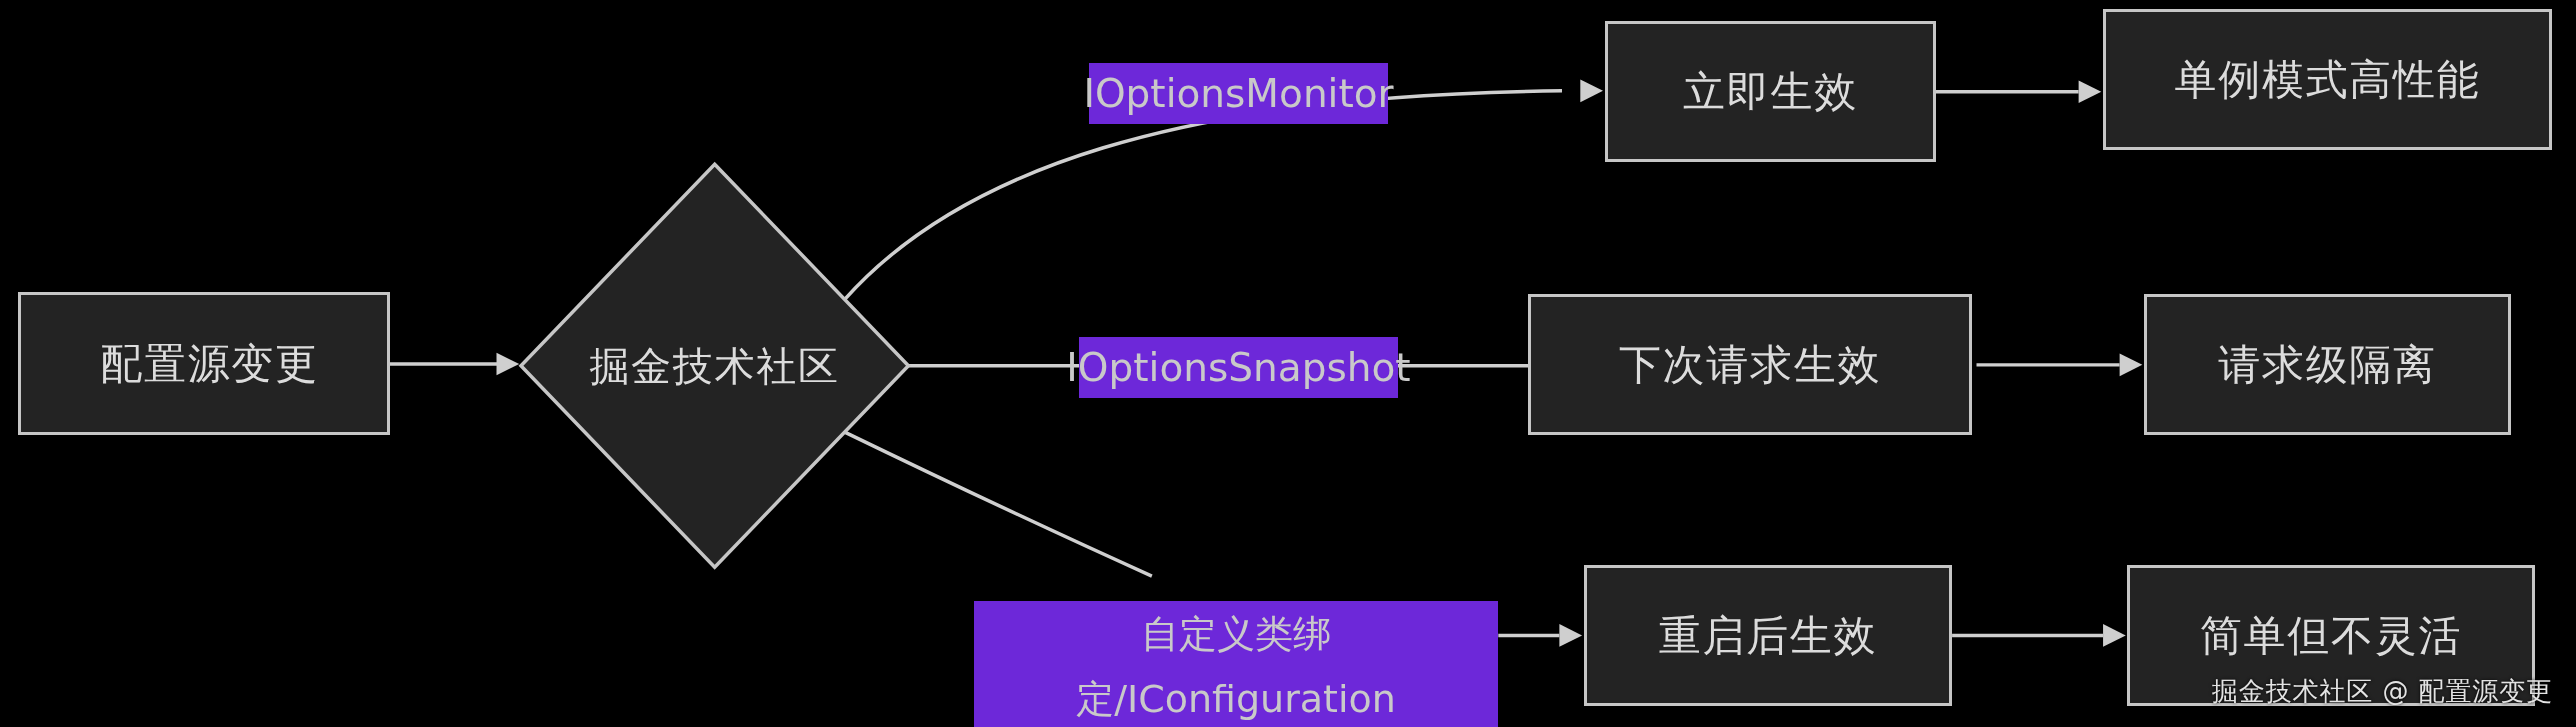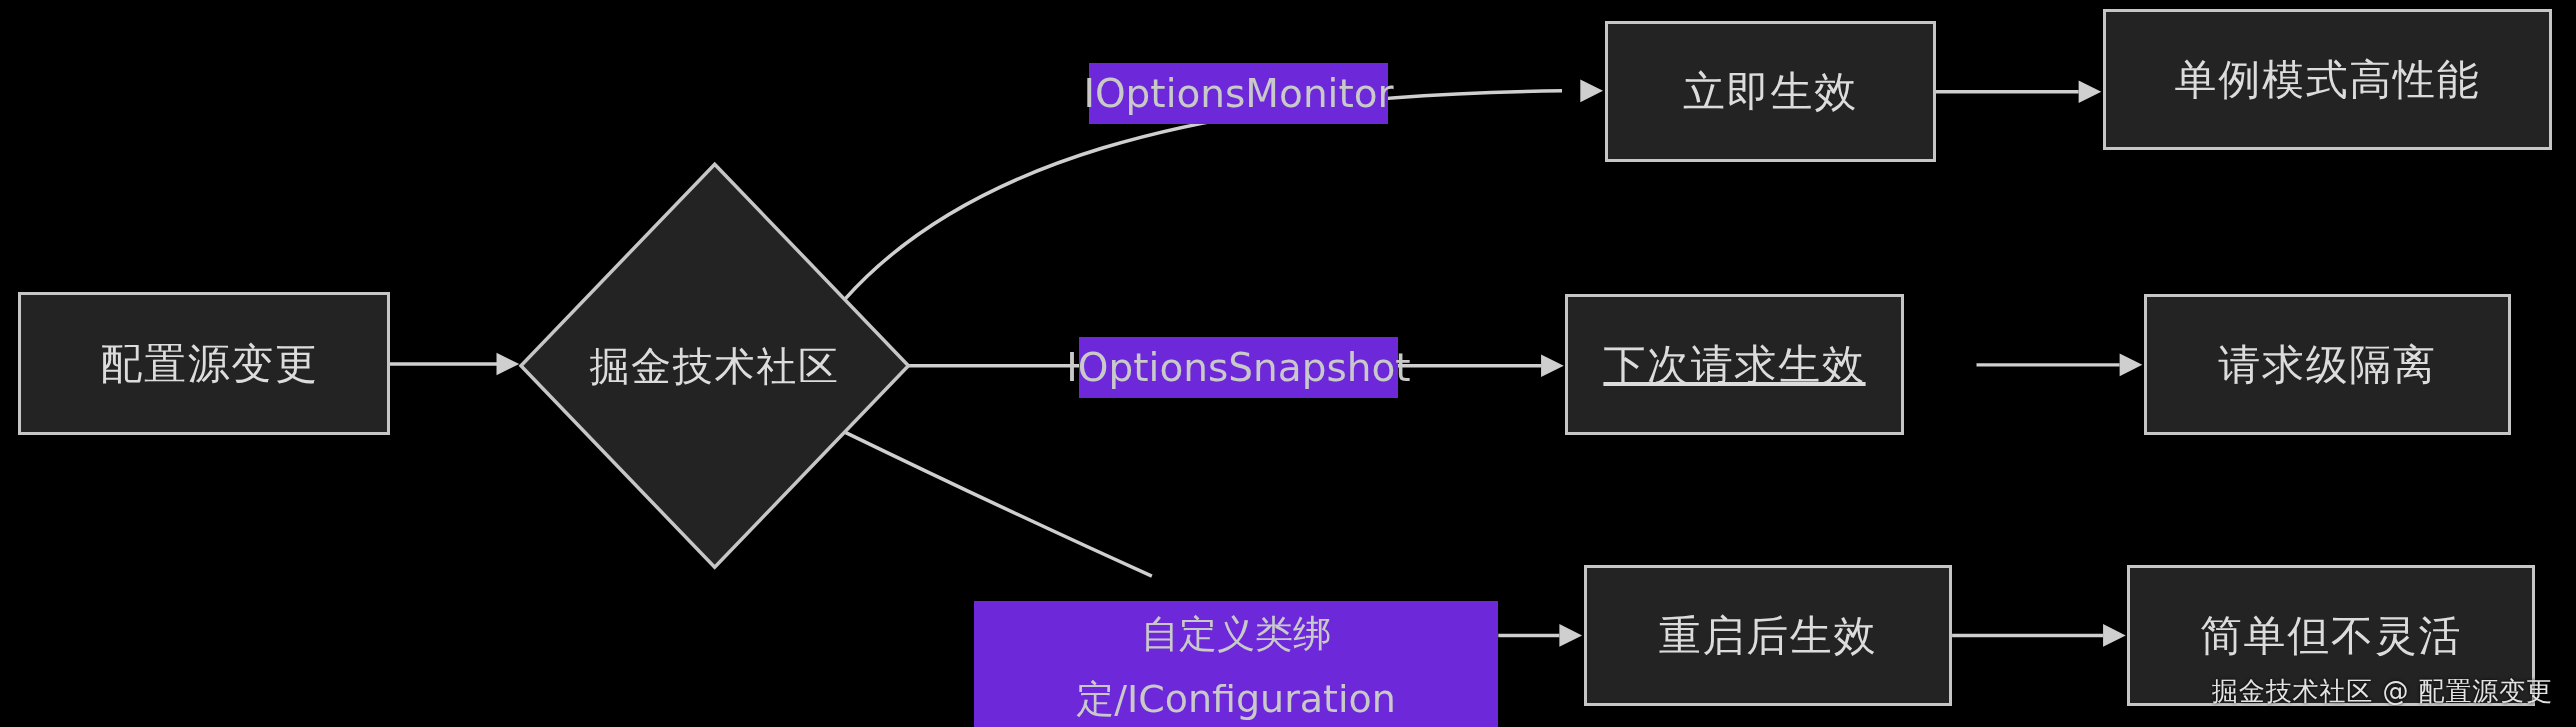--- a/index.html
+++ b/index.html
@@ -47,21 +47,21 @@
     display: flex; align-items: center; justify-content: center;
     text-align: center;
   }
   .edge-label.monitor   { left: 1089px; top: 63px;  width: 299px; height: 61px;  font-size: 39px; }
   .edge-label.snapshot  { left: 1079px; top: 337px; width: 319px; height: 61px;  font-size: 39px; }
   .edge-label.custom    { left: 974px; top: 572px; width: 524px; height: 132px; font-size: 38px;
                           line-height: 65px; white-space: pre-line; margin-top: 29px; }
   .node.source        { left: 17.5px;   top: 292px; width: 372px; height: 143px; padding-left: 12px; }
   .node.immediate     { left: 1605px; top: 21px;  width: 331px; height: 141px; }
   .node.singleton     { left: 2103px; top: 9px;  width: 449px; height: 141px; justify-content: center; }
-  .node.next-request  { left: 1565px; top: 294px; width: 339px; height: 141px; text-decoration: underline; }
+  .node.next-request  { left: 1528px; top: 294px; width: 444px; height: 141px; }
   .node.request-scope { left: 2144px; top: 294px; width: 367px; height: 141px; }
   .node.restart       { left: 1584px; top: 565px; width: 368px; height: 141px; }
   .node.simple        { left: 2127px; top: 565px; width: 408px; height: 141px; }
   .watermark {
     position: absolute;
     right: 23px; top: 674px;
     color: #e3e3e3;
     font-size: 26px;
     letter-spacing: 0.9px;
     text-shadow: 0 0 3.5px #000;

